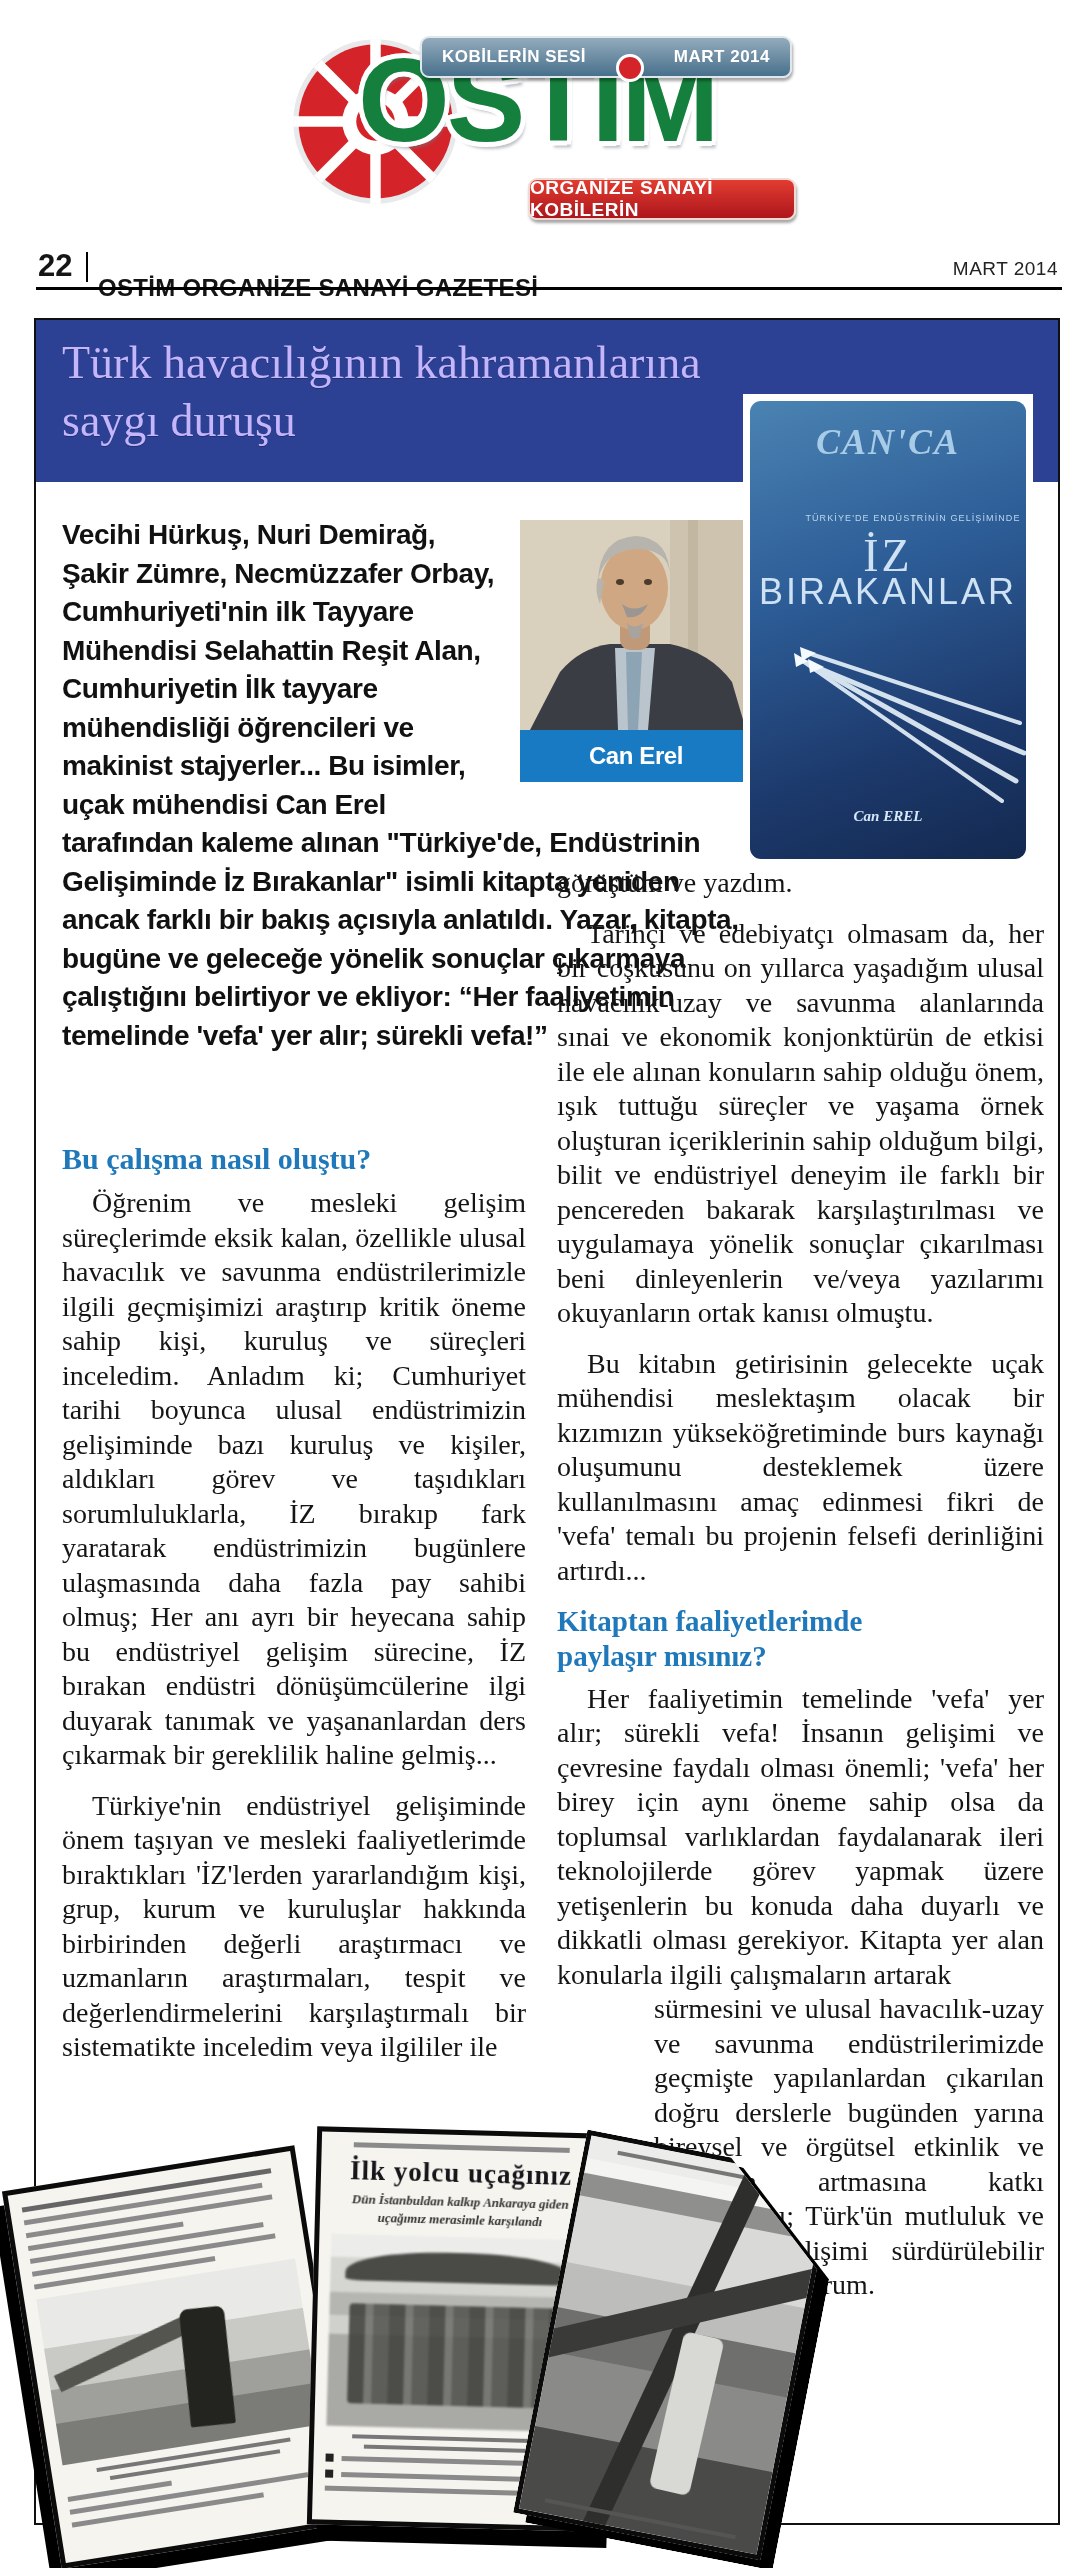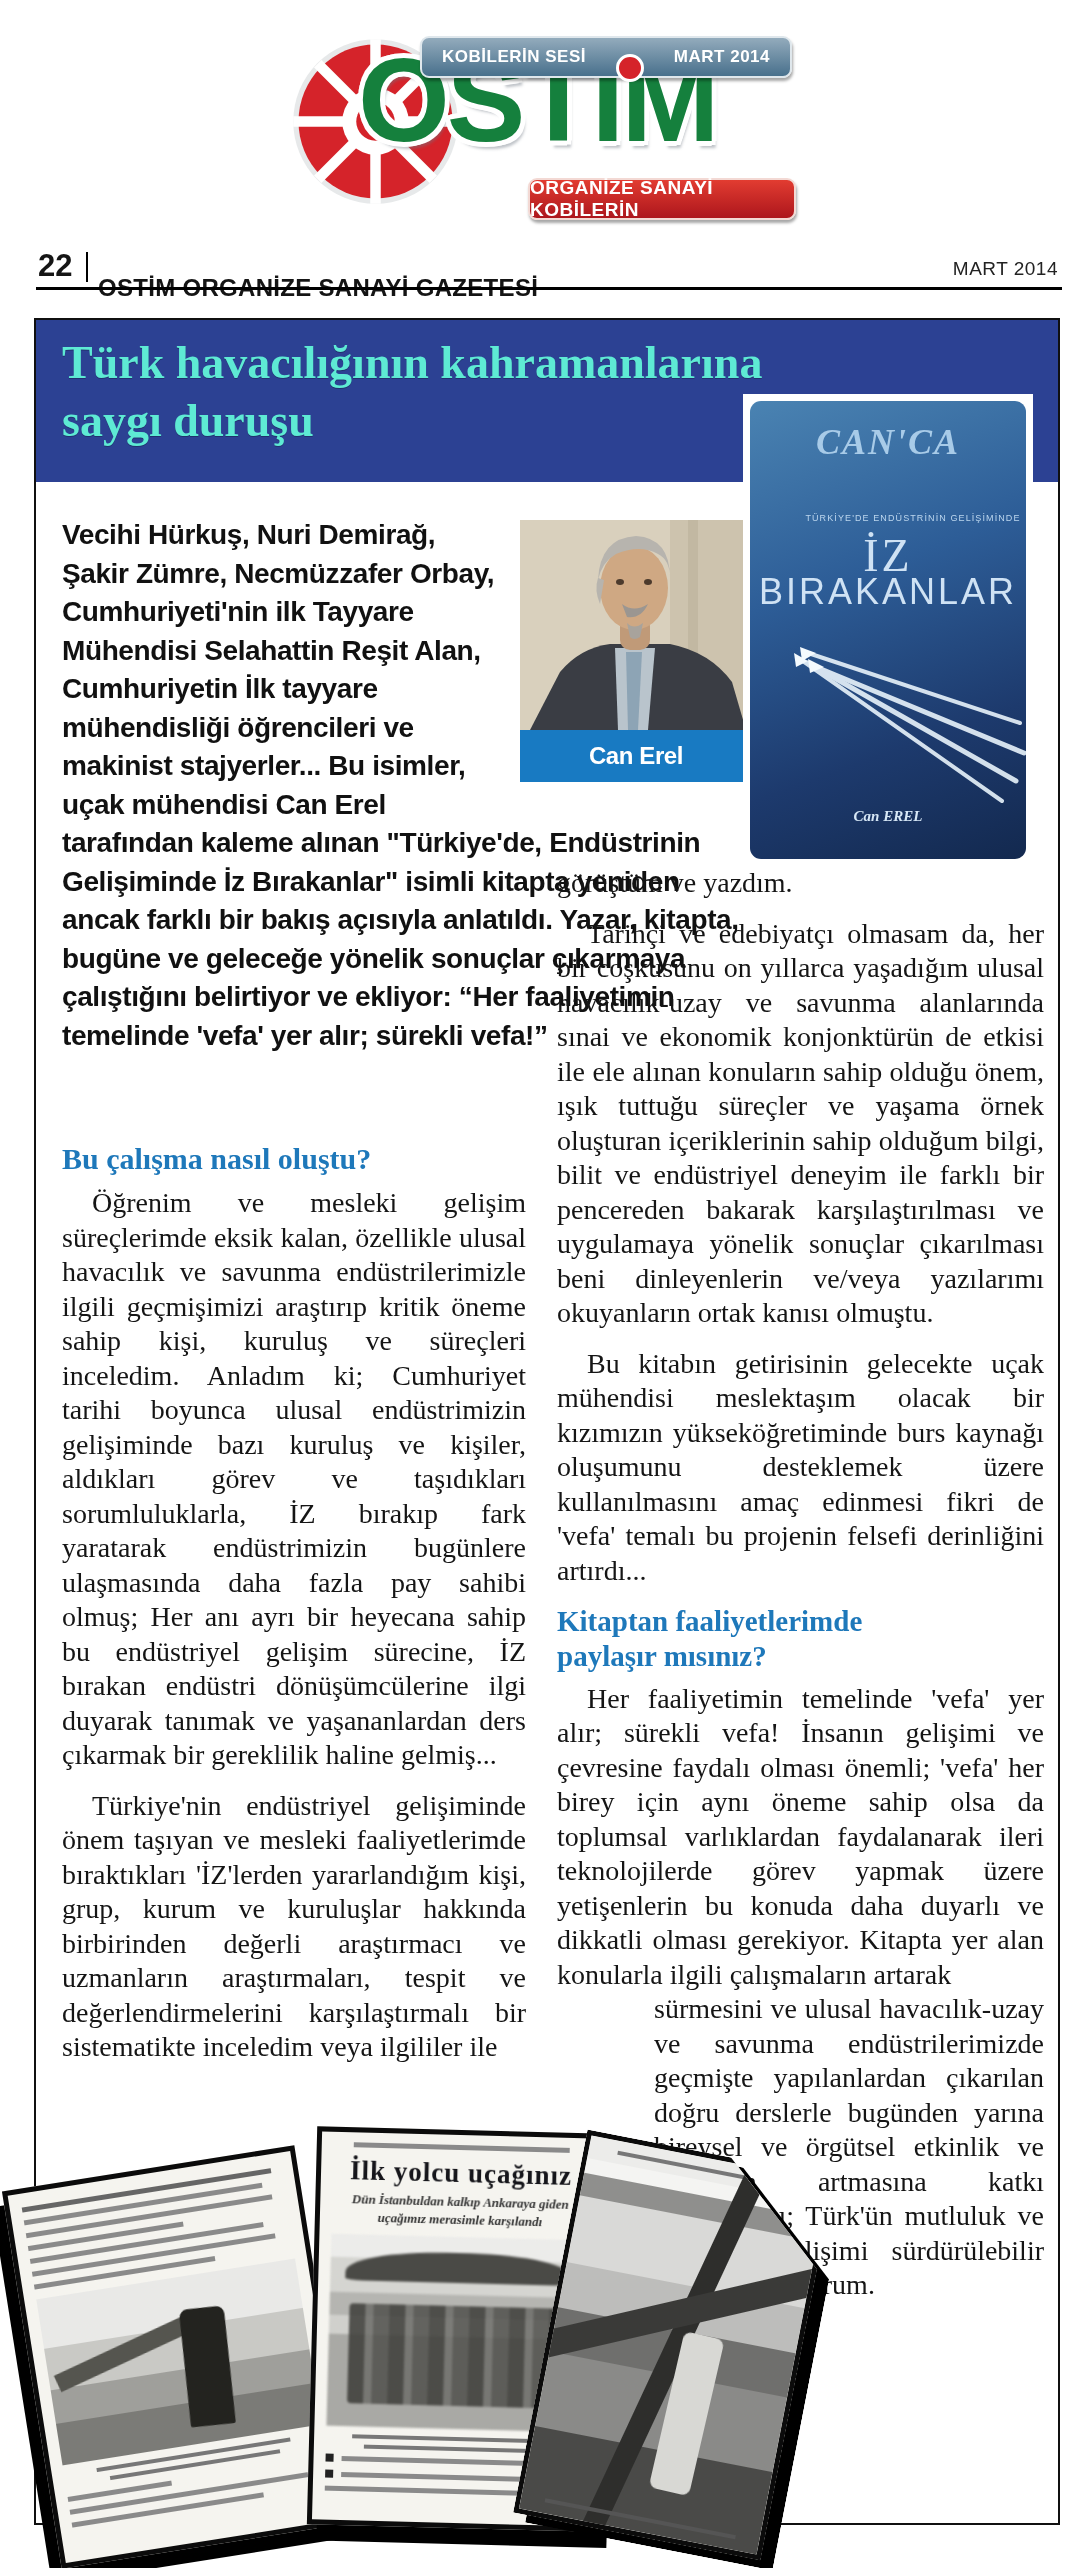--- a/index.html
+++ b/index.html
@@ -40,22 +40,22 @@
   .pdiv{position:absolute;left:86px;top:252px;width:2px;height:30px;background:#000;}
   .ptext{position:absolute;left:98px;top:274px;font-family:"Liberation Sans",sans-serif;
     font-weight:700;font-size:24px;letter-spacing:.3px;}
   .pdate{position:absolute;right:26px;top:258px;font-family:"Liberation Sans",sans-serif;
     font-weight:400;font-size:19px;color:#222;letter-spacing:.5px;}
   .hrule{position:absolute;left:36px;top:287px;width:1026px;height:3px;background:#000;}
   
   .article-box{position:absolute;left:34px;top:318px;width:1022px;height:2203px;
     border:2px solid #101010;background:#fff;}
   .titlebar{position:absolute;left:0;top:0;width:100%;height:162px;background:#2c4193;}
-  .title{padding:14px 0 0 26px;font-family:"Liberation Serif",serif;font-weight:700;
-    font-size:46px;line-height:1.26;color:#5eead4;text-shadow:0 1px 0 rgba(0,0,0,.25);}
+  .title{padding:14px 0 0 26px;font-family:"Liberation Serif",serif;font-weight:400;
+    font-size:46px;line-height:1.26;color:#c4b5fd;text-shadow:0 1px 0 rgba(0,0,0,.25);}
   
   .book{position:absolute;left:707px;top:74px;width:290px;height:472px;background:#fff;
     padding:7px;box-sizing:border-box;z-index:4;}
   .cover{position:relative;width:100%;height:100%;overflow:hidden;
     background:linear-gradient(160deg,#4a83b2 0%,#2d5d97 38%,#1d3a6d 72%,#13294f 100%);border-radius:11px;}
   .cover-brand{position:absolute;top:20px;width:100%;text-align:center;
     font-family:"Liberation Serif",serif;font-style:italic;font-weight:700;font-size:36px;
     color:#a8cbe8;letter-spacing:2px;}
   .cover-sub{position:absolute;top:112px;width:100%;text-align:center;
     font-family:"Liberation Sans",sans-serif;font-size:9px;color:#bcd6ee;letter-spacing:1.1px;padding-left:25px;}

